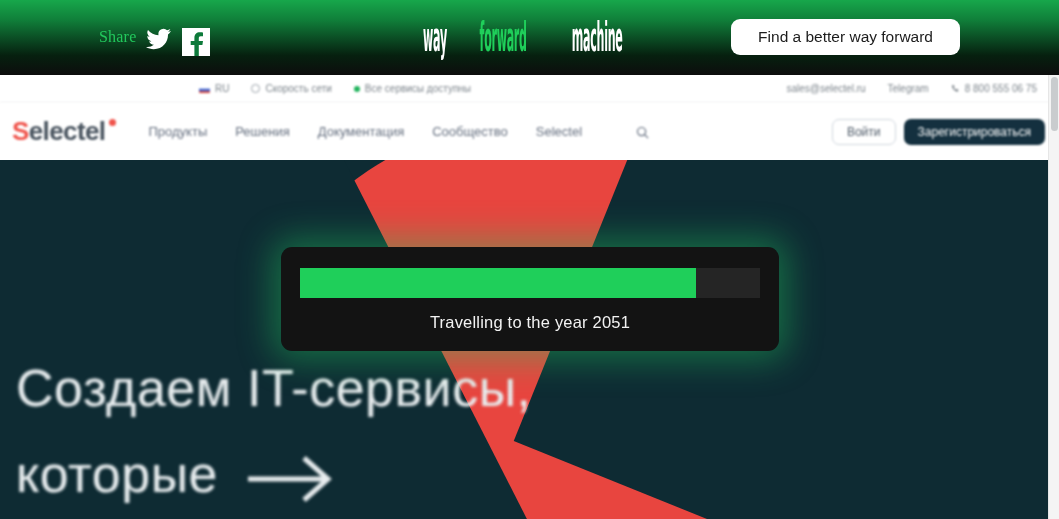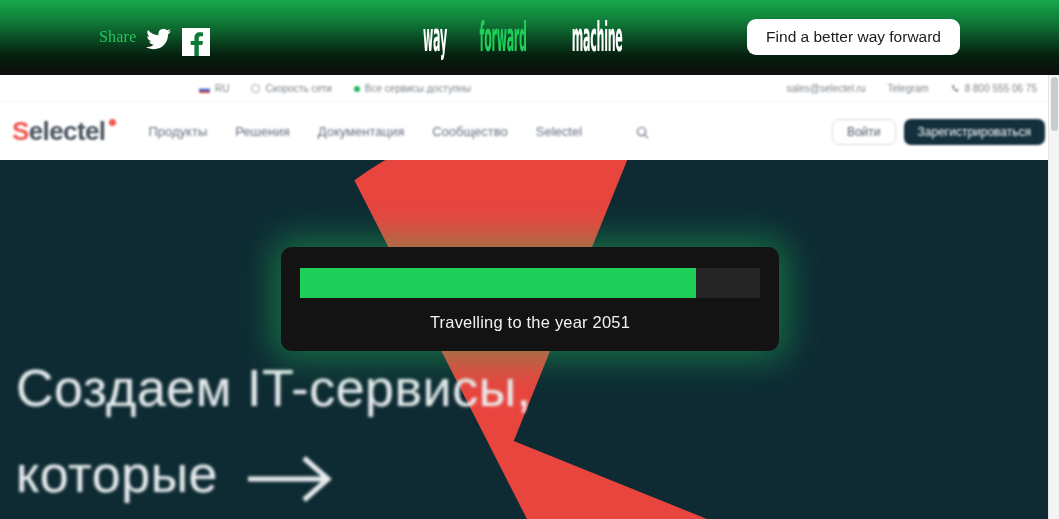--- a/index.html
+++ b/index.html
@@ -38,21 +38,21 @@
     transform:scaleX(.52); transform-origin:center;
     letter-spacing:-1px;
   }
   .wfm-logo .w1, .wfm-logo .w3 { color:#ffffff; }
   .wfm-logo .w2 { color:#1fcf5a; }
   .wfm-logo .wrap { display:inline-flex; align-items:baseline; }
   .wfm-cta {
     position:absolute; right:99px; top:19px;
     background:#ffffff; color:#1c1c1c;
     border:none; border-radius:9px;
-    height:36px; padding:0 19px;
+    height:36px; padding:0 27px;
     font-size:15.5px; font-family:"Liberation Sans", sans-serif;
     cursor:pointer; white-space:nowrap;
   }
 
   
   .page { position:absolute; left:0; top:75px; width:1059px; height:444px; overflow:hidden; background:#fff; }
 
   .topstrip {
     position:relative; height:28px; width:1059px;
     background:#ffffff; border-bottom:1px solid #eceef0;

